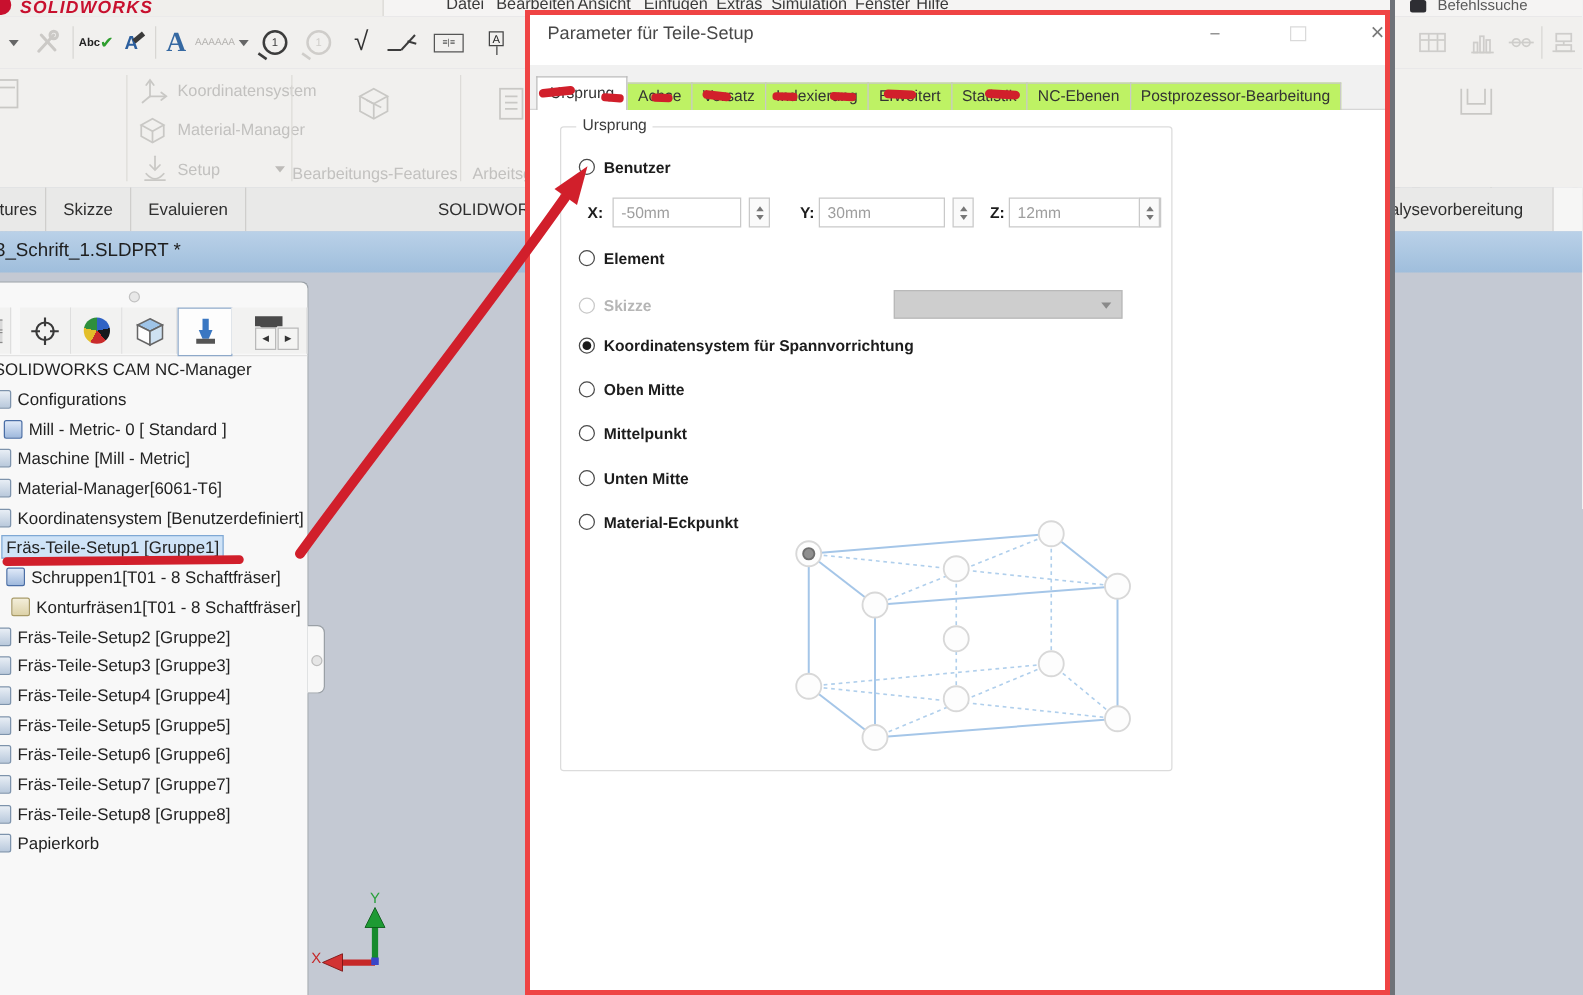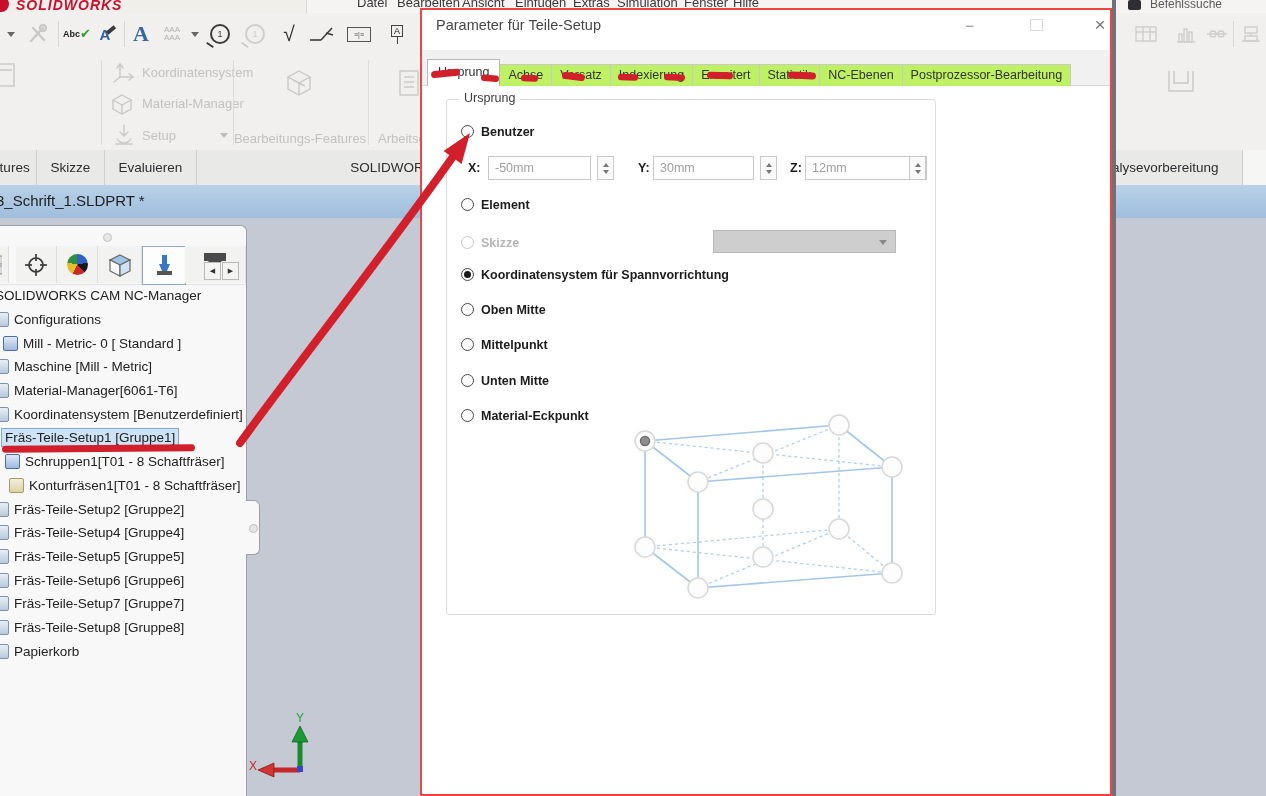--- a/index.html
+++ b/index.html
@@ -55,21 +55,21 @@
   .trow{height:23.7px;display:flex;align-items:center;font-size:13.5px;color:#222;white-space:nowrap;overflow:hidden;}
   .ticn{flex:0 0 13px;width:13px;height:13px;margin-right:5px;border:1px solid #7d93ac;border-radius:2px;background:linear-gradient(#e8eef5,#b9c9dc);}
   .ticn.cut{margin-left:-8px;}
   .ticn.op{background:linear-gradient(#dfe9f8,#9fb9dd);border-color:#4a6ea6;}
   .ticn.folder{background:linear-gradient(#f3eeda,#ddd2a8);border-color:#a89a66;}
   .sel-span{background:#cfe3f7;box-shadow:0 0 0 1px #7fa8d4;padding:1px 3px;margin-left:-3px;}
   .panel-bump{position:absolute;left:246px;top:500px;width:13px;height:53px;background:#f8f8f8;border:1px solid #9aa0a6;border-left:none;border-radius:0 6px 6px 0;z-index:10;}
   .bump-dot{position:absolute;left:3px;top:23px;width:7px;height:7px;border-radius:50%;border:1px solid #bdbdbd;background:#e6e6e6;}
 
   
-  .dialog{position:absolute;left:420px;top:8px;width:692px;height:788px;background:#fff;border:2px solid #ef4444;box-sizing:border-box;z-index:30;}
+  .dialog{position:absolute;left:420px;top:8px;width:692px;height:788px;background:#fff;border:4px solid #ef4444;box-sizing:border-box;z-index:30;}
   .dlg-title{position:absolute;left:0;top:0;width:100%;height:32px;background:#fff;}
   .dlg-title-text{position:absolute;left:14px;top:7px;font-size:14.5px;color:#474747;}
   .winbtn{position:absolute;top:4px;width:36px;height:22px;display:flex;align-items:center;justify-content:center;}
   .dlg-tabs{position:absolute;left:0;top:40px;width:100%;height:36px;background:#f1f1f1;border-bottom:1px solid #d6d6d6;box-sizing:border-box;padding:10px 0 0 5px;white-space:nowrap;}
   .dtab{display:inline-block;position:relative;top:2px;font-size:12.5px;color:#333;background:#bef264;border:1px solid #c9c9c9;border-bottom:none;padding:3px 8px 4px;margin-right:-1px;}
   .dtab.active{top:-1px;background:#fff;padding:5px 10px 7px;border-color:#b9b9b9;z-index:2;}
   .groupbox{position:absolute;left:24px;top:89px;width:488px;height:514px;border:1px solid #dcdcdc;border-radius:3px;}
   .grouplabel{position:absolute;left:12px;top:-9px;background:#fff;padding:0 5px;font-size:12.5px;color:#3c3c3c;}
   .radio-row{position:absolute;left:14px;display:flex;align-items:flex-start;gap:7px;transform:translateY(-50%);}
   .rcirc{width:13px;height:13px;border:1px solid #4a4a4a;border-radius:50%;background:#fff;box-sizing:border-box;display:flex;align-items:center;justify-content:center;}
@@ -131,21 +131,21 @@
       <span style="color:#2e9e2e;font-size:13px;line-height:12px">✔</span>
     </div>
     <div class="ticonbox" style="left:94px;width:28px">
       <span style="font-size:15px;font-weight:bold;color:#2c5f9e">A</span>
       <span style="display:inline-block;width:10px;height:4px;background:#3a3a3a;transform:rotate(-40deg);margin:-8px 0 0 -4px"></span>
     </div>
     <div class="tsep" style="left:124px"></div>
     <div class="ticonbox" style="left:128px;width:26px">
       <span style="font-size:22px;font-weight:bold;color:#3669a2;font-family:'Liberation Serif',serif">A</span>
     </div>
-    <div class="ticonbox" style="left:157px;width:30px;flex-direction:column">
+    <div class="ticonbox" style="left:157px;width:30px;">
       <span style="font-size:8px;color:#b4b2af;line-height:8px">AAA</span>
       <span style="font-size:8px;color:#b4b2af;line-height:8px">AAA</span>
     </div>
     <div class="ticonbox" style="left:189px;width:12px">
         <div class="caret"></div>
       </div>
     <div class="ticonbox" style="left:205px;width:30px">
         <div class="mag">1</div>
       </div>
     <div class="ticonbox" style="left:240px;width:30px">
@@ -386,20 +386,24 @@
           <span class="ticn op"></span>
           <span>Schruppen1[T01 - 8 Schaftfräser]</span>
         </div>
       <div class="trow" style="padding-left:9px">
           <span class="ticn folder"></span>
           <span>Konturfräsen1[T01 - 8 Schaftfräser]</span>
         </div>
       <div class="trow" style="padding-left:2px">
           <span class="ticn cut"></span>
           <span>Fräs-Teile-Setup2 [Gruppe2]</span>
+        </div>
+      <div class="trow" style="padding-left:2px">
+          <span class="ticn cut"></span>
+          <span>Fräs-Teile-Setup3 [Gruppe3]</span>
         </div>
       <div class="trow" style="padding-left:2px">
           <span class="ticn cut"></span>
           <span>Fräs-Teile-Setup4 [Gruppe4]</span>
         </div>
       <div class="trow" style="padding-left:2px">
           <span class="ticn cut"></span>
           <span>Fräs-Teile-Setup5 [Gruppe5]</span>
         </div>
       <div class="trow" style="padding-left:2px">

